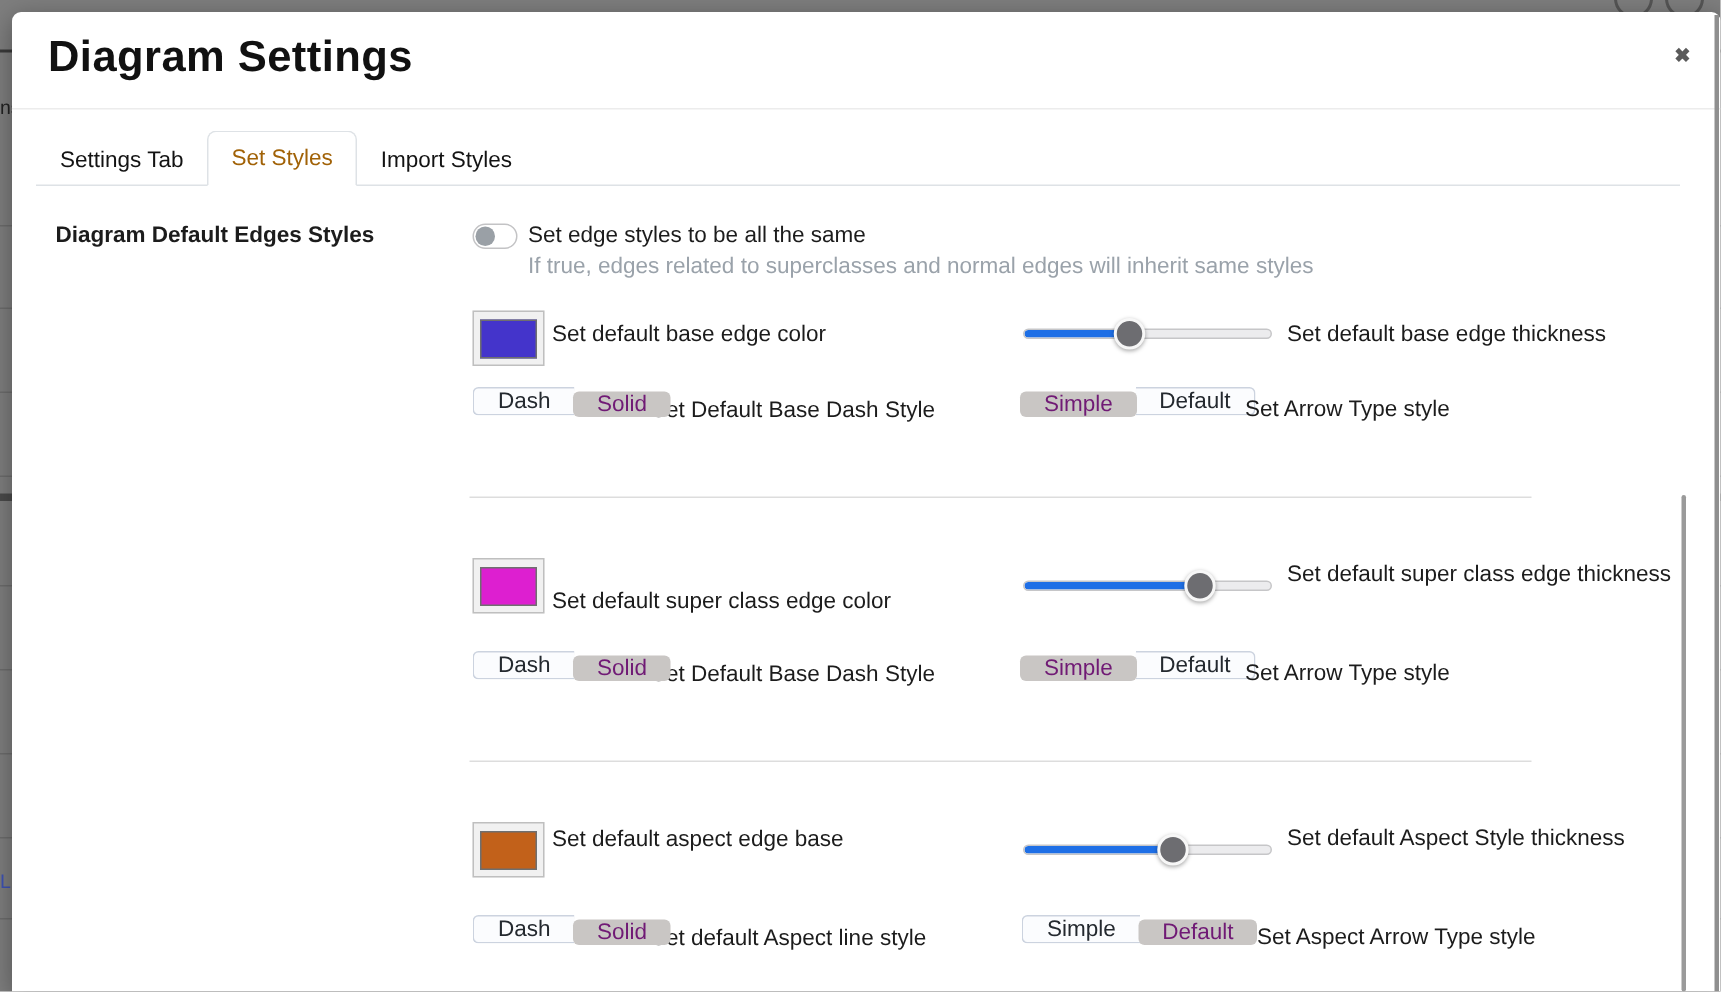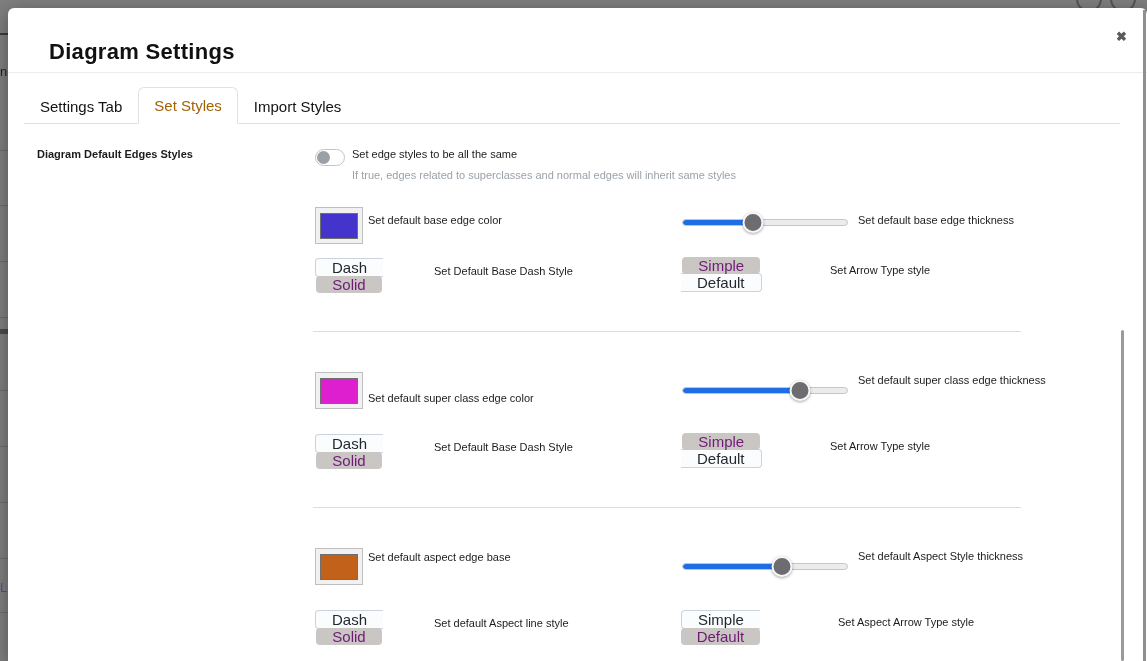--- a/index.html
+++ b/index.html
@@ -13,22 +13,22 @@
   .bg-line{position:absolute;left:0;width:100%;background:#6c6c6c;height:1px;}
   .bg-frag{position:absolute;font-size:13px;color:#222;}
   .bg-circle{position:absolute;width:22px;height:22px;border:2px solid #555;border-radius:50%;background:transparent;}
   
   .modal{
     position:absolute;left:8px;top:8px;width:1139px;height:653px;
     background:#ffffff;border-radius:6px 6px 0 0;
     box-shadow:0 4px 18px rgba(0,0,0,.35);
   }
   .modal-title{
-    position:absolute;left:24px;top:14px;margin:17px;
-    font-size:22px;font-weight:700;color:#111;letter-spacing:.3px;
+    position:absolute;left:24px;top:14px;margin:0;
+    font-size:29px;font-weight:700;color:#111;letter-spacing:.3px;
   }
   .close-btn{
     position:absolute;right:20px;top:22px;border:0;background:none;padding:0;
     font-size:13px;font-weight:700;color:#5a5a5a;cursor:pointer;line-height:1;
   }
   .header-divider{position:absolute;left:0;right:0;top:64px;height:1px;background:#ececec;}
   
   .tabbar{
     position:absolute;left:16px;right:27px;top:78px;height:37px;
     display:flex;align-items:center;border-bottom:1px solid #dee2e6;
@@ -36,21 +36,21 @@
   .tab{
     padding:9px 15px;font-size:15px;color:#131313;cursor:pointer;
     border:1px solid transparent;border-bottom:none;position:relative;bottom:-1px;
     background:transparent;border-radius:6px 6px 0 0;
   }
   .tab.active{
     background:#fff;border-color:#dee2e6;color:#a16207;
     border-bottom:1px solid #fff;
   }
   
-  .lbl{position:absolute;font-size:11px;color:#1c1c1c;white-space:nowrap;}
+  .lbl{position:absolute;font-size:15px;color:#1c1c1c;white-space:nowrap;}
   .lbl.bold{font-weight:700;}
   .lbl.muted{color:#9aa2aa;}
   
   .toggle{
     position:absolute;width:30px;height:17px;border-radius:9px;
     background:#fff;border:1px solid #c3c3c5;cursor:pointer;box-sizing:border-box;
   }
   .toggle .knob{
     position:absolute;left:1px;top:1px;width:13px;height:13px;border-radius:50%;
     background:#9aa0a6;
@@ -68,21 +68,21 @@
     position:absolute;left:0;right:0;top:7px;height:7px;border-radius:4px;
     background:#ececee;border:1px solid #c6c6c8;box-sizing:border-box;overflow:hidden;
   }
   .slider .fill{position:absolute;left:0;top:0;bottom:0;background:#1e6fe6;border-radius:4px 0 0 4px;}
   .slider .thumb{
     position:absolute;top:0;width:21px;height:21px;border-radius:50%;
     background:#6d6d71;border:2px solid #f7f7f7;box-sizing:border-box;
     transform:translateX(-50%);box-shadow:0 1px 3px rgba(0,0,0,.35);
   }
   
-  .btn-group{position:absolute;display:flex;align-items:center;height:19px;flex-direction:column;}
+  .btn-group{position:absolute;display:flex;align-items:flex-end;height:19px;}
   .btn{
     display:flex;align-items:center;justify-content:center;
     padding:0 16px;font-size:15px;cursor:pointer;white-space:nowrap;box-sizing:border-box;
   }
   .btn.plain{background:#fbfcfe;border:1px solid #ccd3df;color:#24292f;}
   .btn.plain.first{border-radius:4px 0 0 4px;border-right:none;}
   .btn.plain.last{border-radius:0 4px 4px 0;border-left:none;}
   .btn.sel{
     background:#c9c6c4;color:#701a75;border-radius:4px;
     margin:-1px;position:relative;z-index:1;

